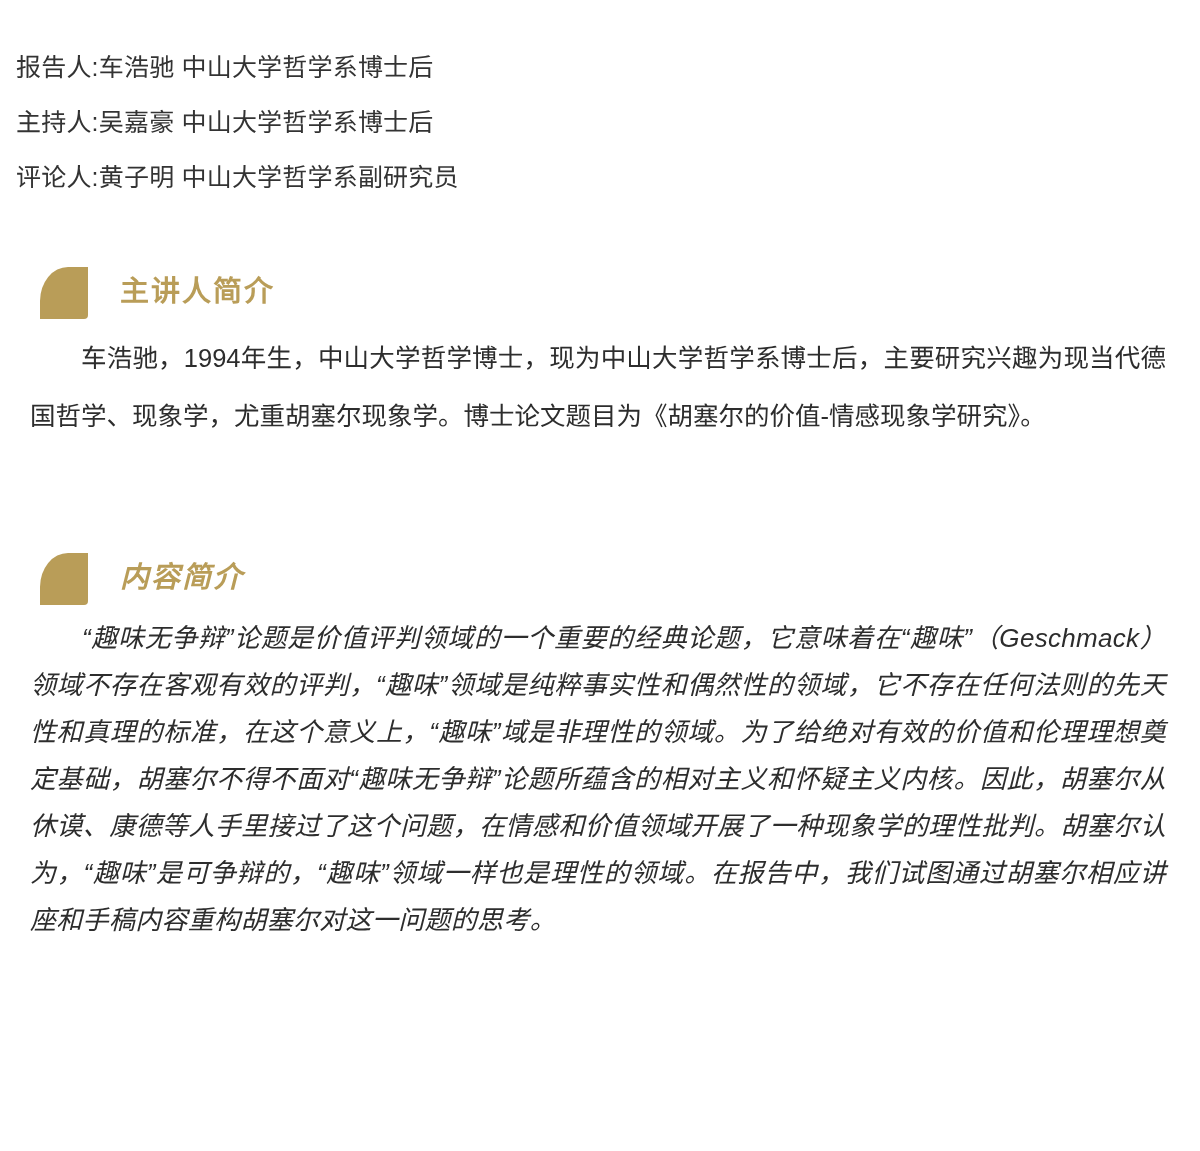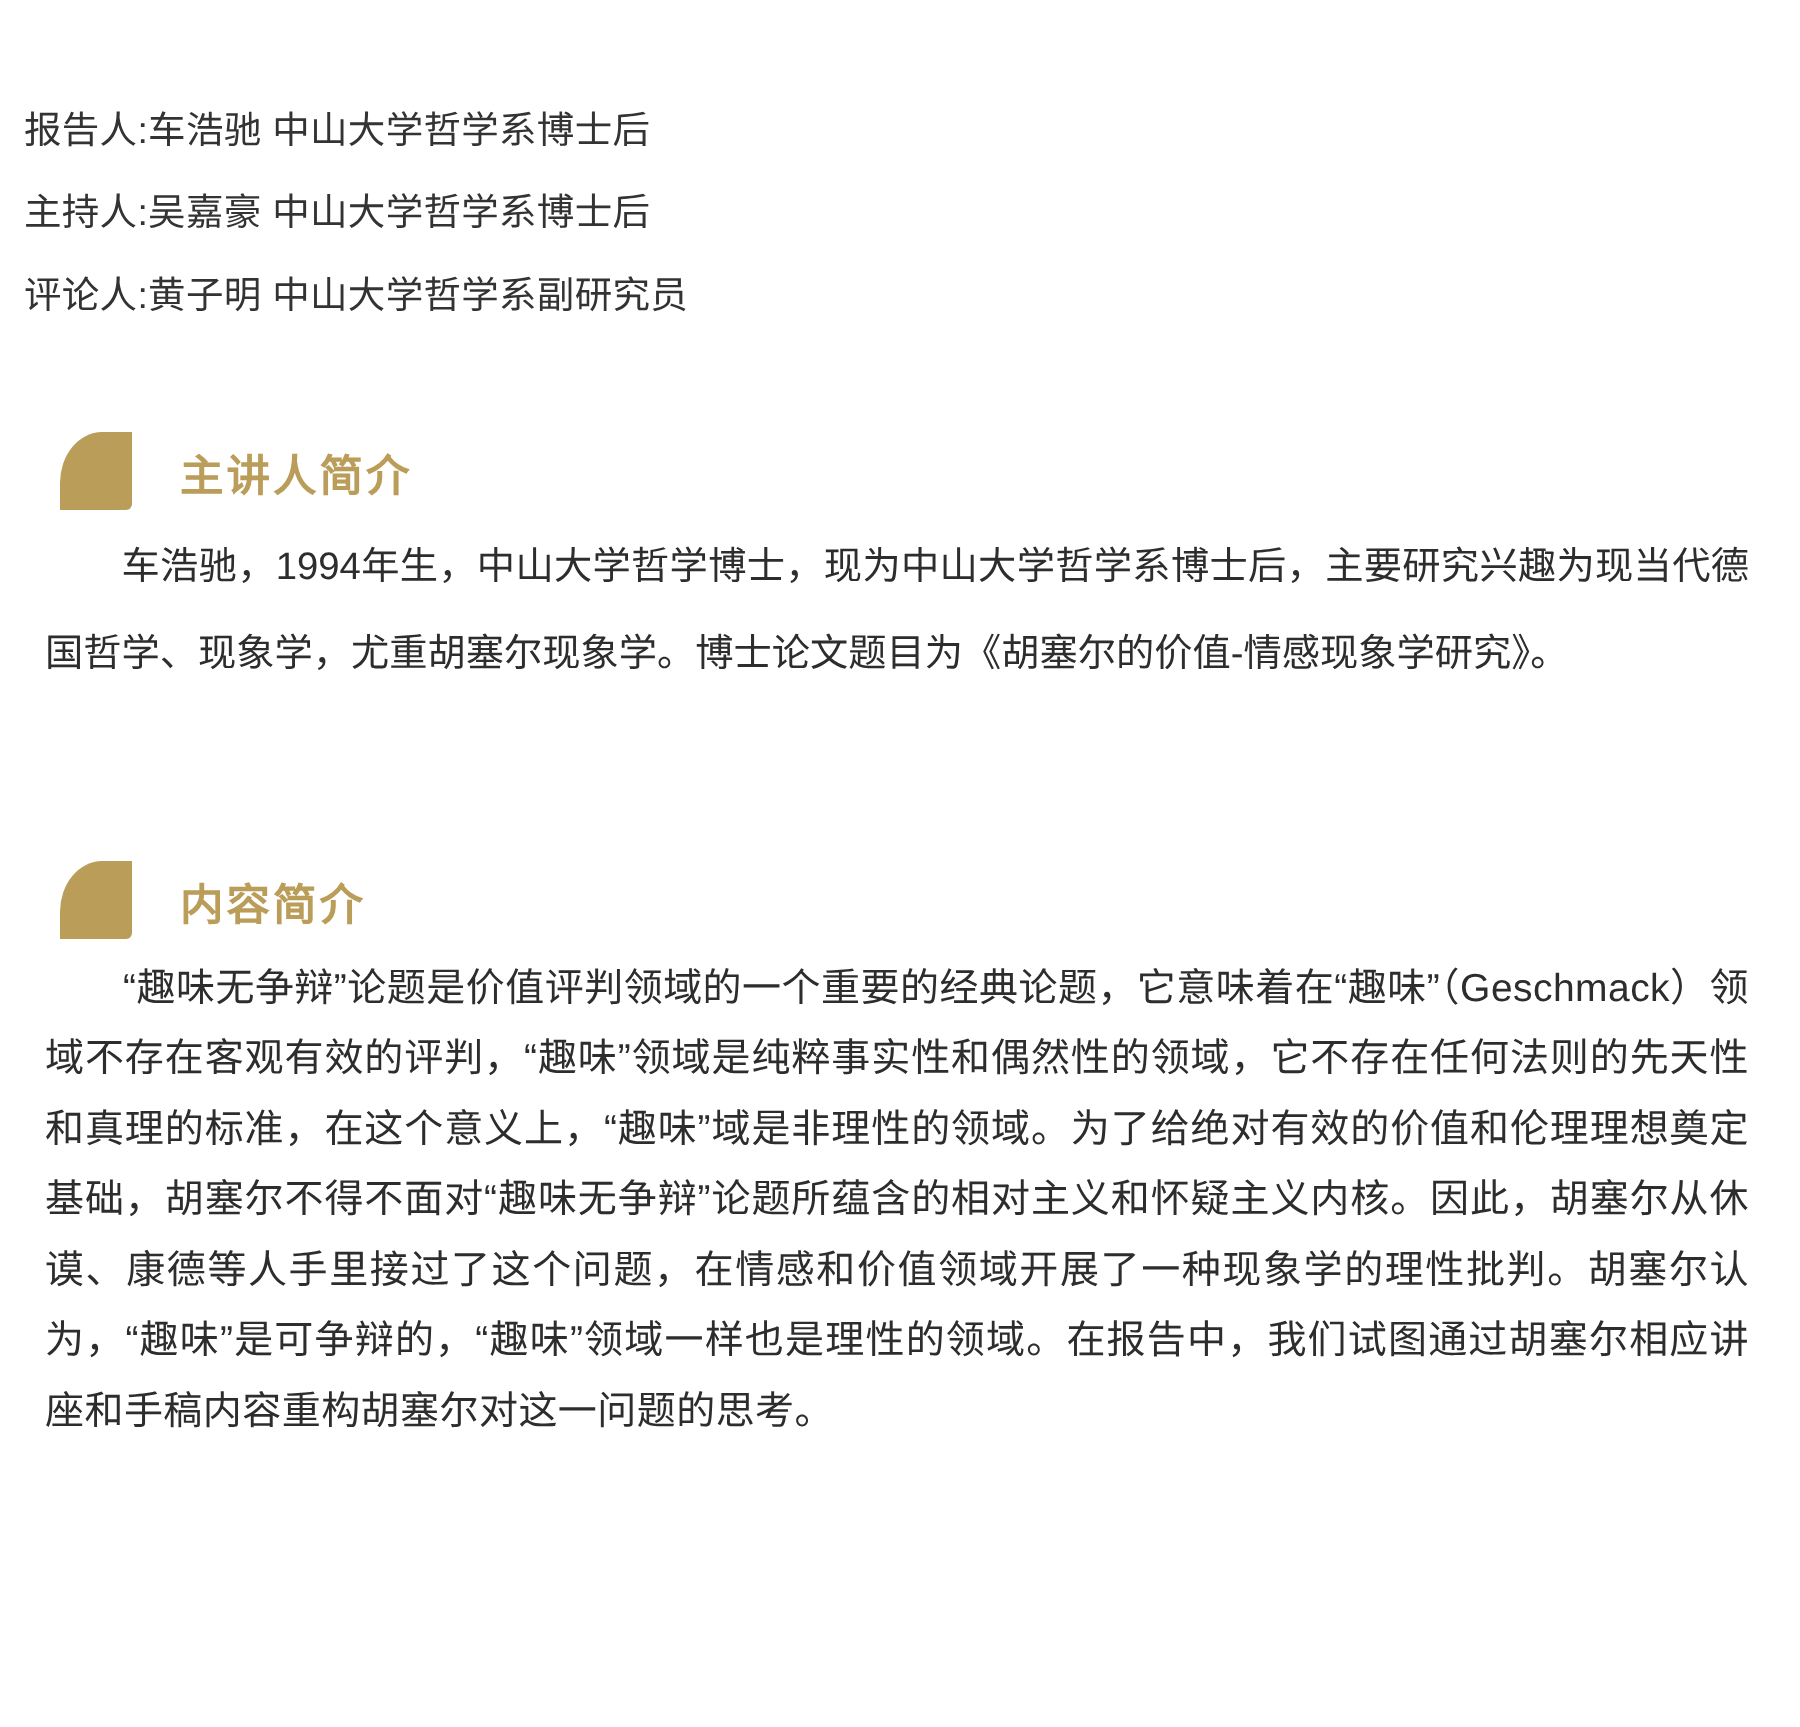--- a/index.html
+++ b/index.html
@@ -10,21 +10,21 @@
   body {
     width: 1200px;
     min-height: 1151px;
     font-family: "Liberation Sans", "DejaVu Sans", sans-serif;
     color: #2b2b2b;
     -webkit-font-smoothing: antialiased;
   }
   .page {
     width: 1200px;
     box-sizing: border-box;
-    padding: 60px 16px 20px 16px;
+    padding: 40px 16px 20px 16px;
   }
 
   
   .info-block {
     margin: 0 0 0 0;
     padding: 0;
   }
   .info-line {
     font-size: 25px;
     line-height: 55px;
@@ -32,24 +32,25 @@
     letter-spacing: 0.2px;
     white-space: pre;
   }
 
   
   .section {
     margin-top: 62px;
   }
   .section.second {
     margin-top: 108px;
+    font-style: italic;
   }
   .section-head {
     display: flex;
-    align-items: center;
+    align-items: flex-start;
     height: 54px;
     margin-bottom: 6px;
   }
   .head-mark {
     width: 48px;
     height: 52px;
     margin-left: 24px;
     margin-right: 32px;
     background: #b99d58;
     border-top-left-radius: 28px 34px;

